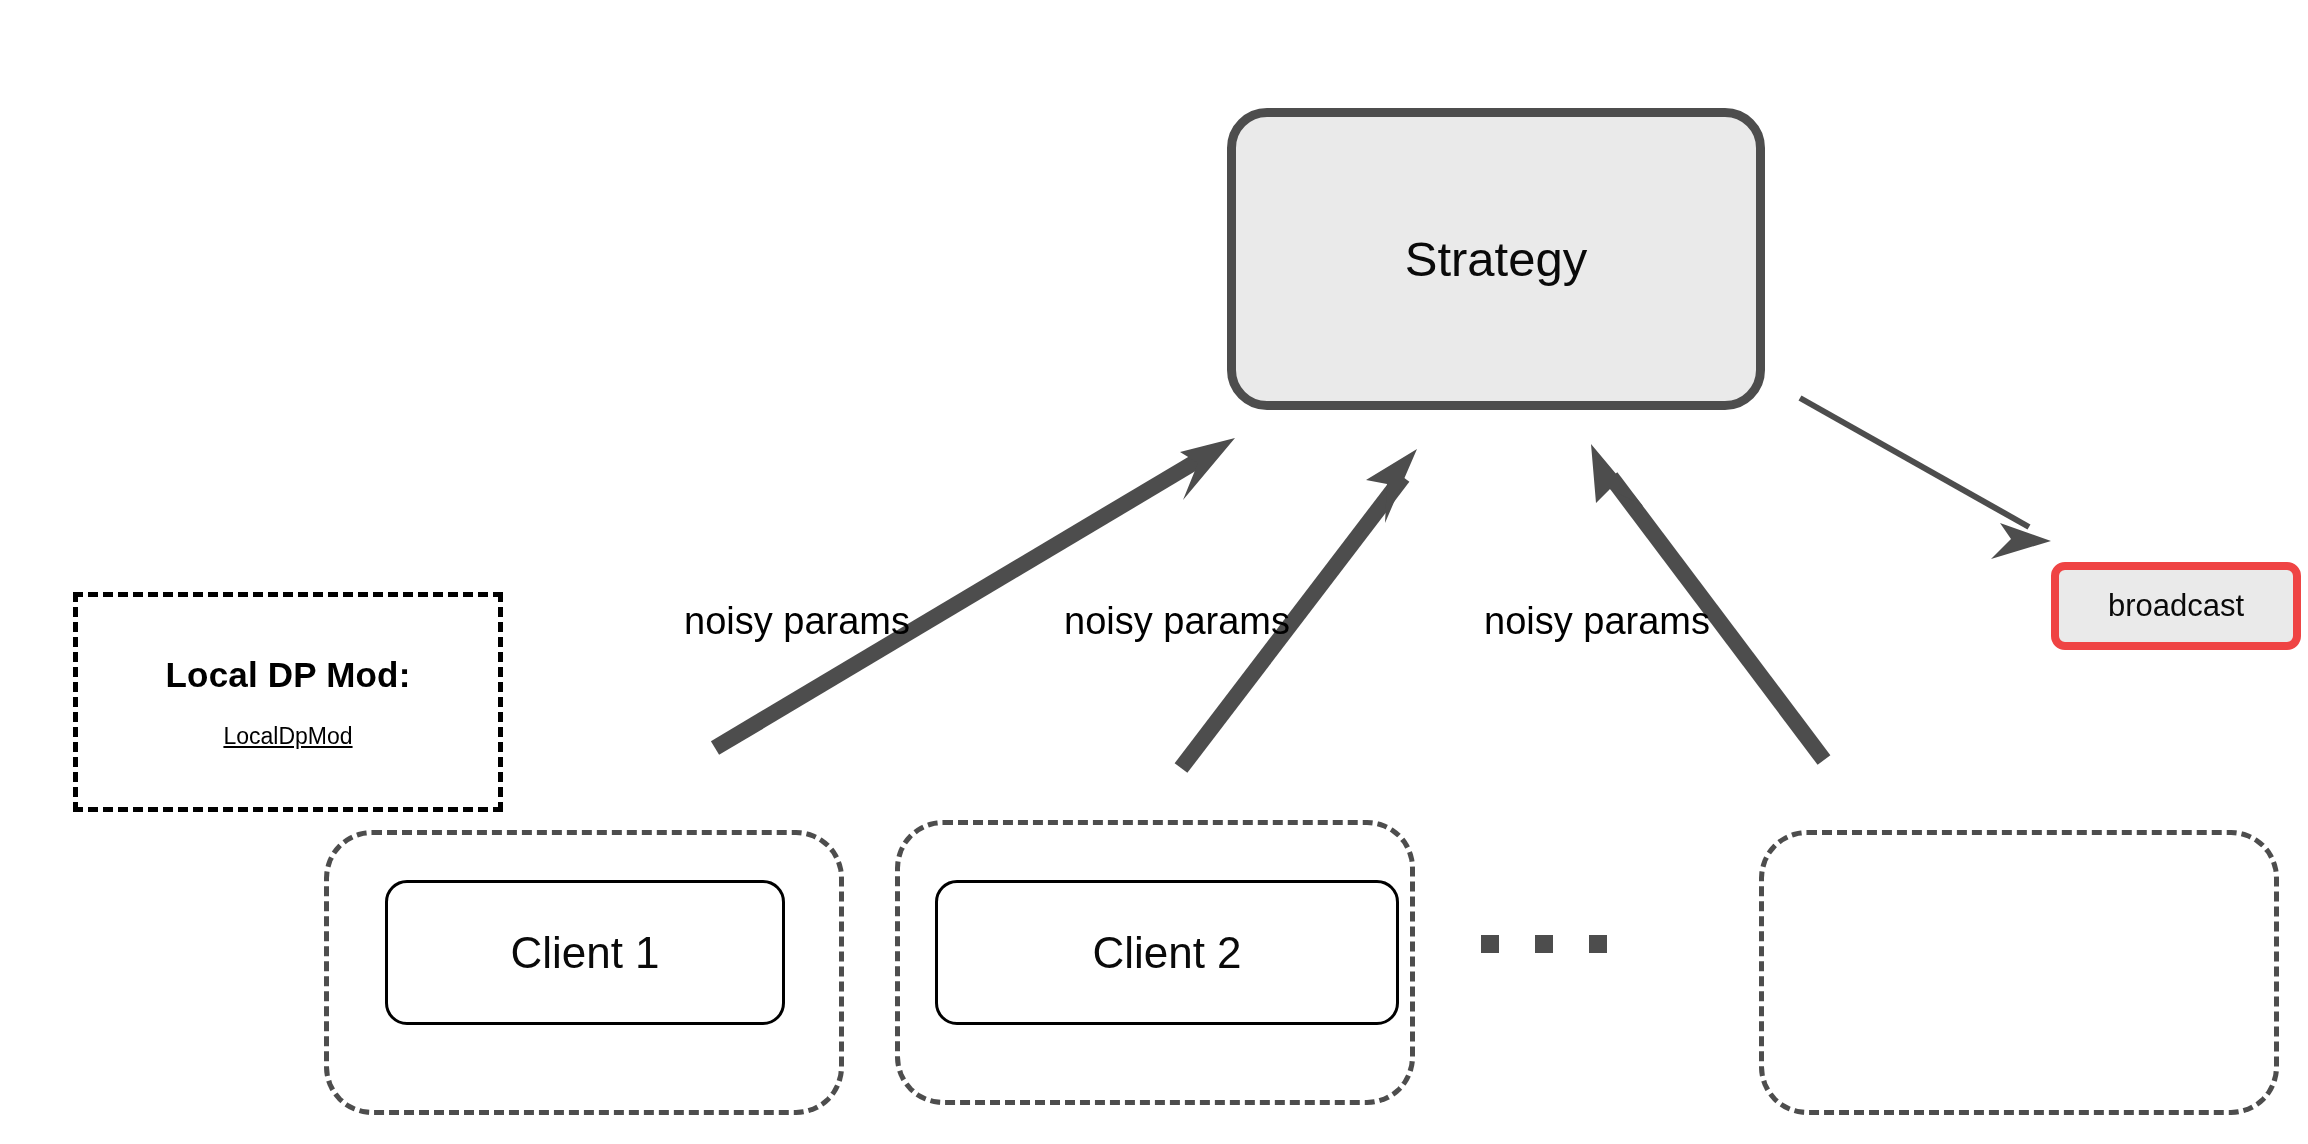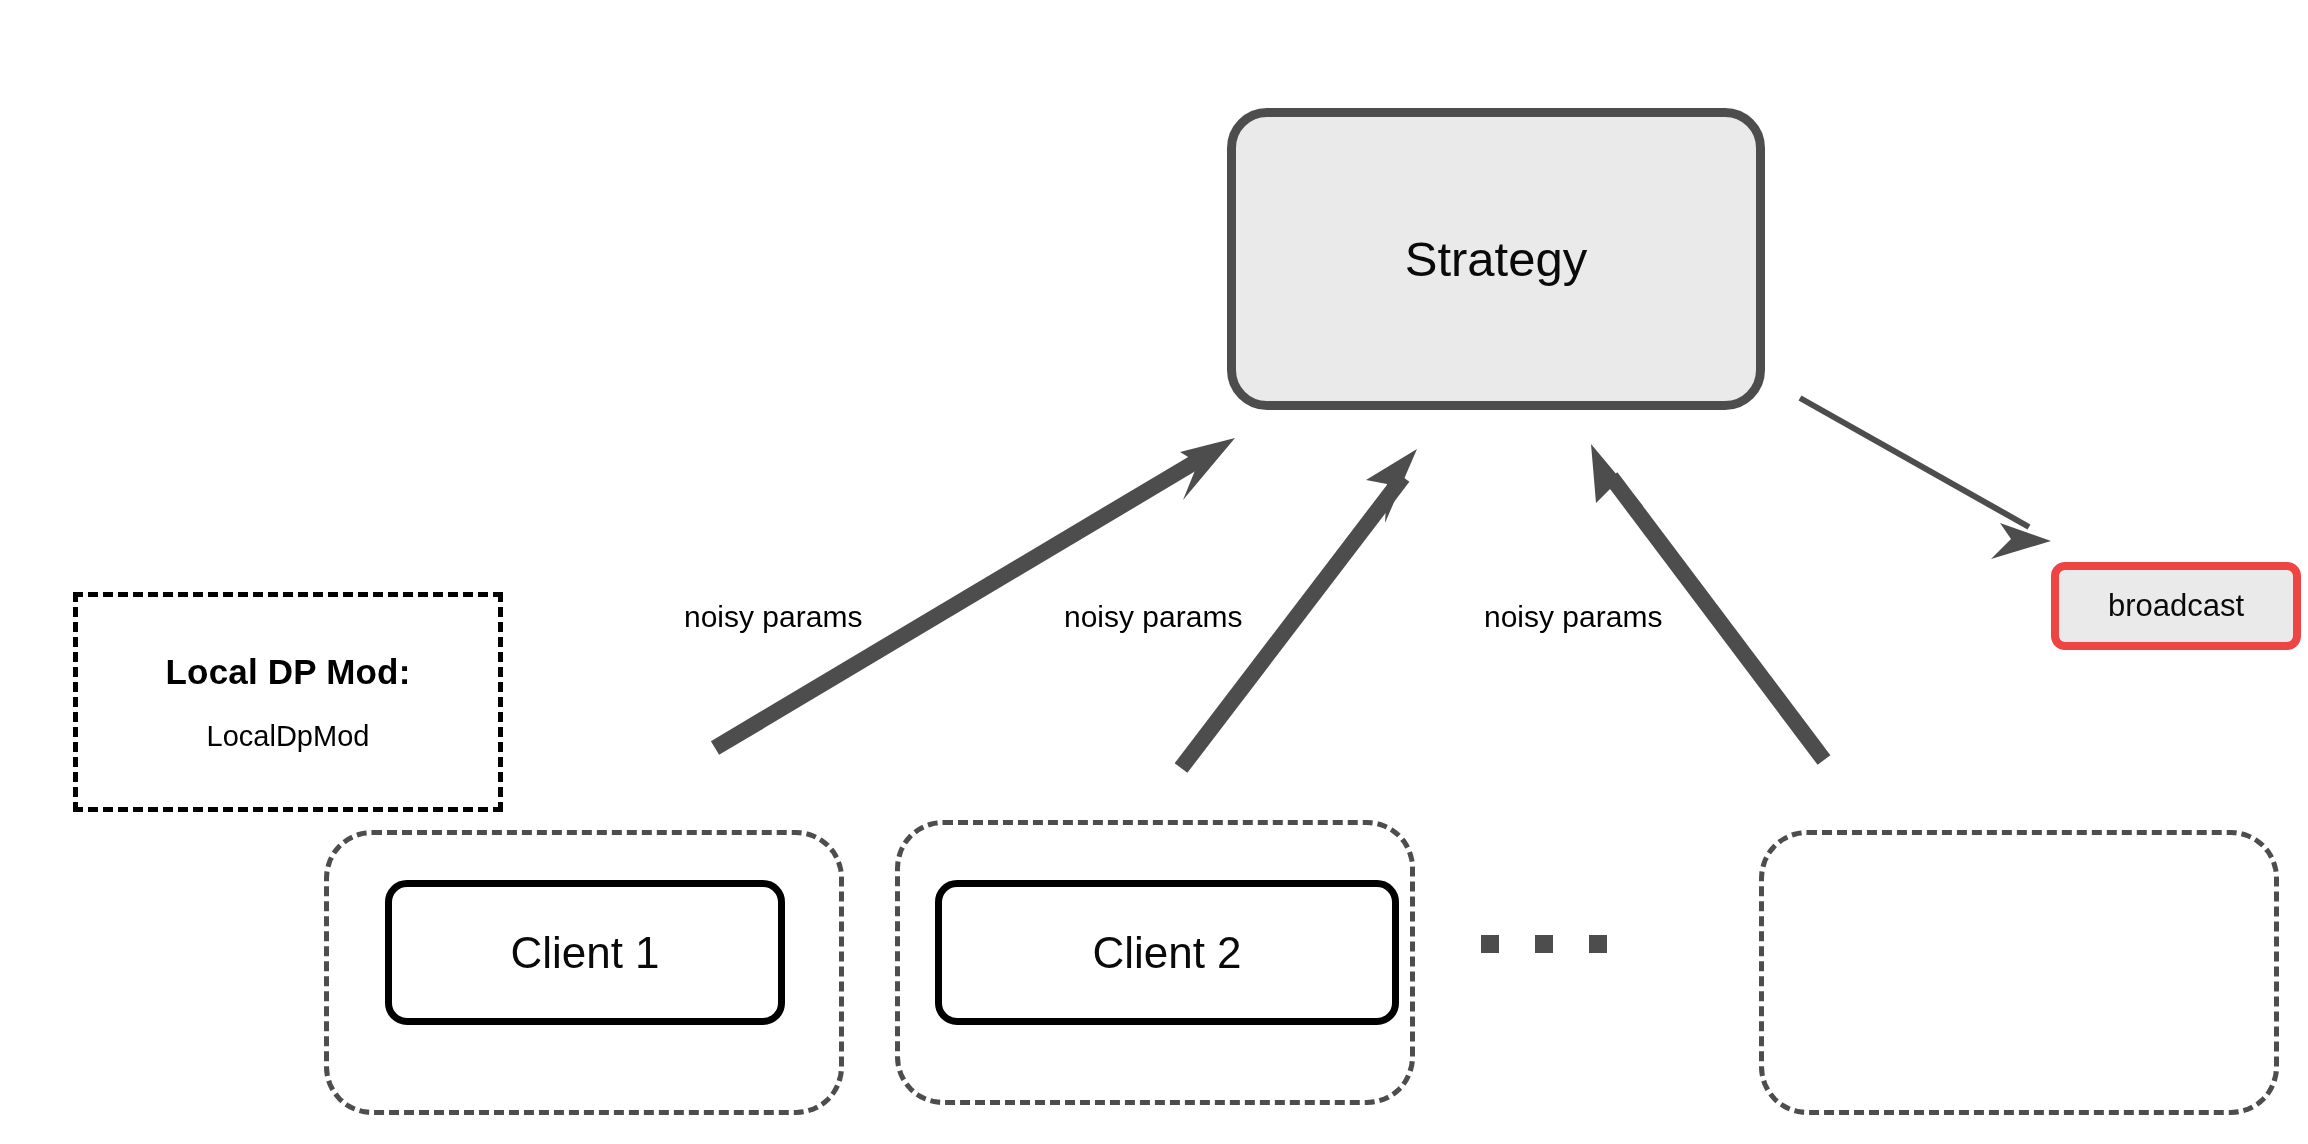--- a/index.html
+++ b/index.html
@@ -74,54 +74,55 @@
     font-size: 34px;
     color: #000000;
   }
   .localdp-title {
     font-weight: bold;
     font-size: 35px;
     letter-spacing: 0.2px;
   }
   .localdp-value {
     font-weight: normal;
-    font-size: 29px;
+    font-size: 23px;
+    text-decoration: underline;
   }
 
   .client-group {
     position: absolute;
     box-sizing: border-box;
     background: transparent;
     border: 5px dashed #4d4d4d;
     border-radius: 48px;
   }
   .client-box {
     position: absolute;
     box-sizing: border-box;
     display: flex;
     align-items: center;
     justify-content: center;
     background: #ffffff;
-    border: 7px solid #000000;
+    border: 3px solid #000000;
     border-radius: 22px;
     font-size: 44px;
     color: #0a0a0a;
   }
 
   .g1 { left: 295px;  top: 830px; width: 520px; height: 285px; }
   .b1 { left: 356px;  top: 880px; width: 400px; height: 145px; }
   .g2 { left: 866px;  top: 820px; width: 520px; height: 285px; }
   .b2 { left: 906px;  top: 880px; width: 464px; height: 145px; }
   .gN { left: 1730px; top: 830px; width: 520px; height: 285px; }
   .bN { left: 1780px; top: 880px; width: 400px; height: 145px; }
 
   
   .edge-label {
     position: absolute;
-    font-size: 30px;
+    font-size: 38px;
     color: #000000;
     white-space: nowrap;
     background: transparent;
   }
   .lbl1 { left: 655px;  top: 600px; }
   .lbl2 { left: 1035px; top: 600px; }
   .lbl3 { left: 1455px; top: 600px; }
 
   
   .ellipsis {

